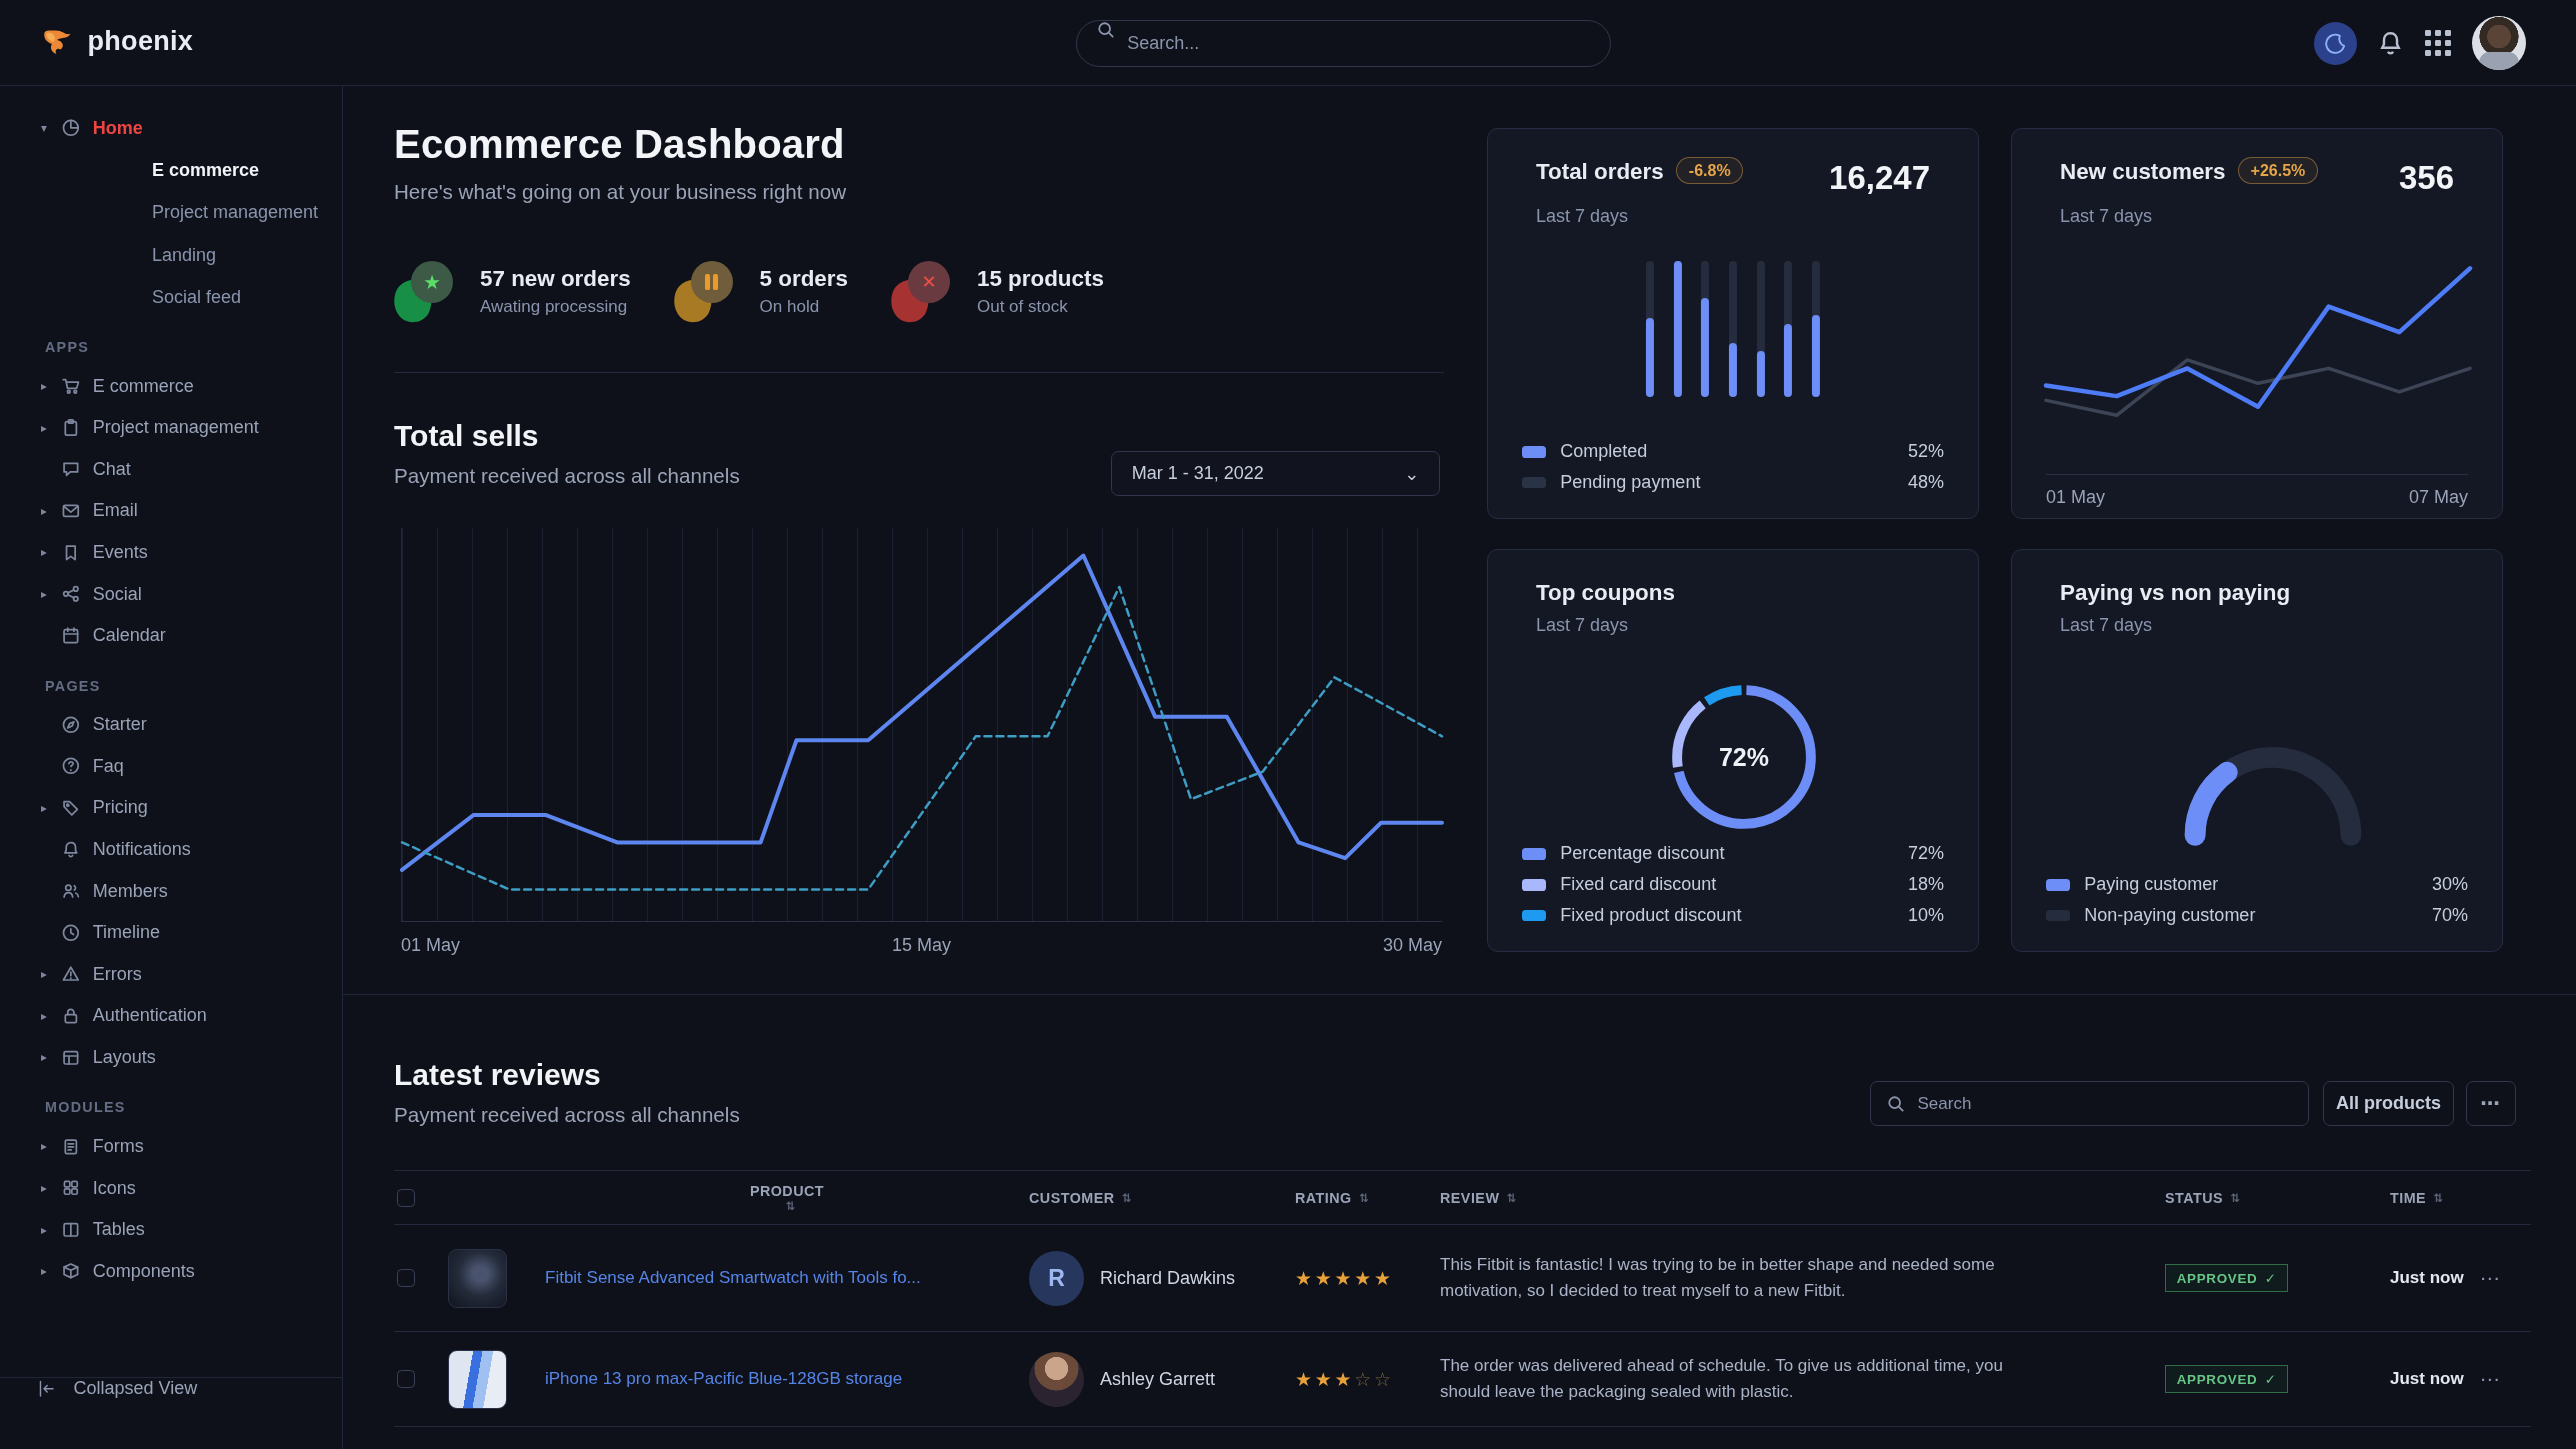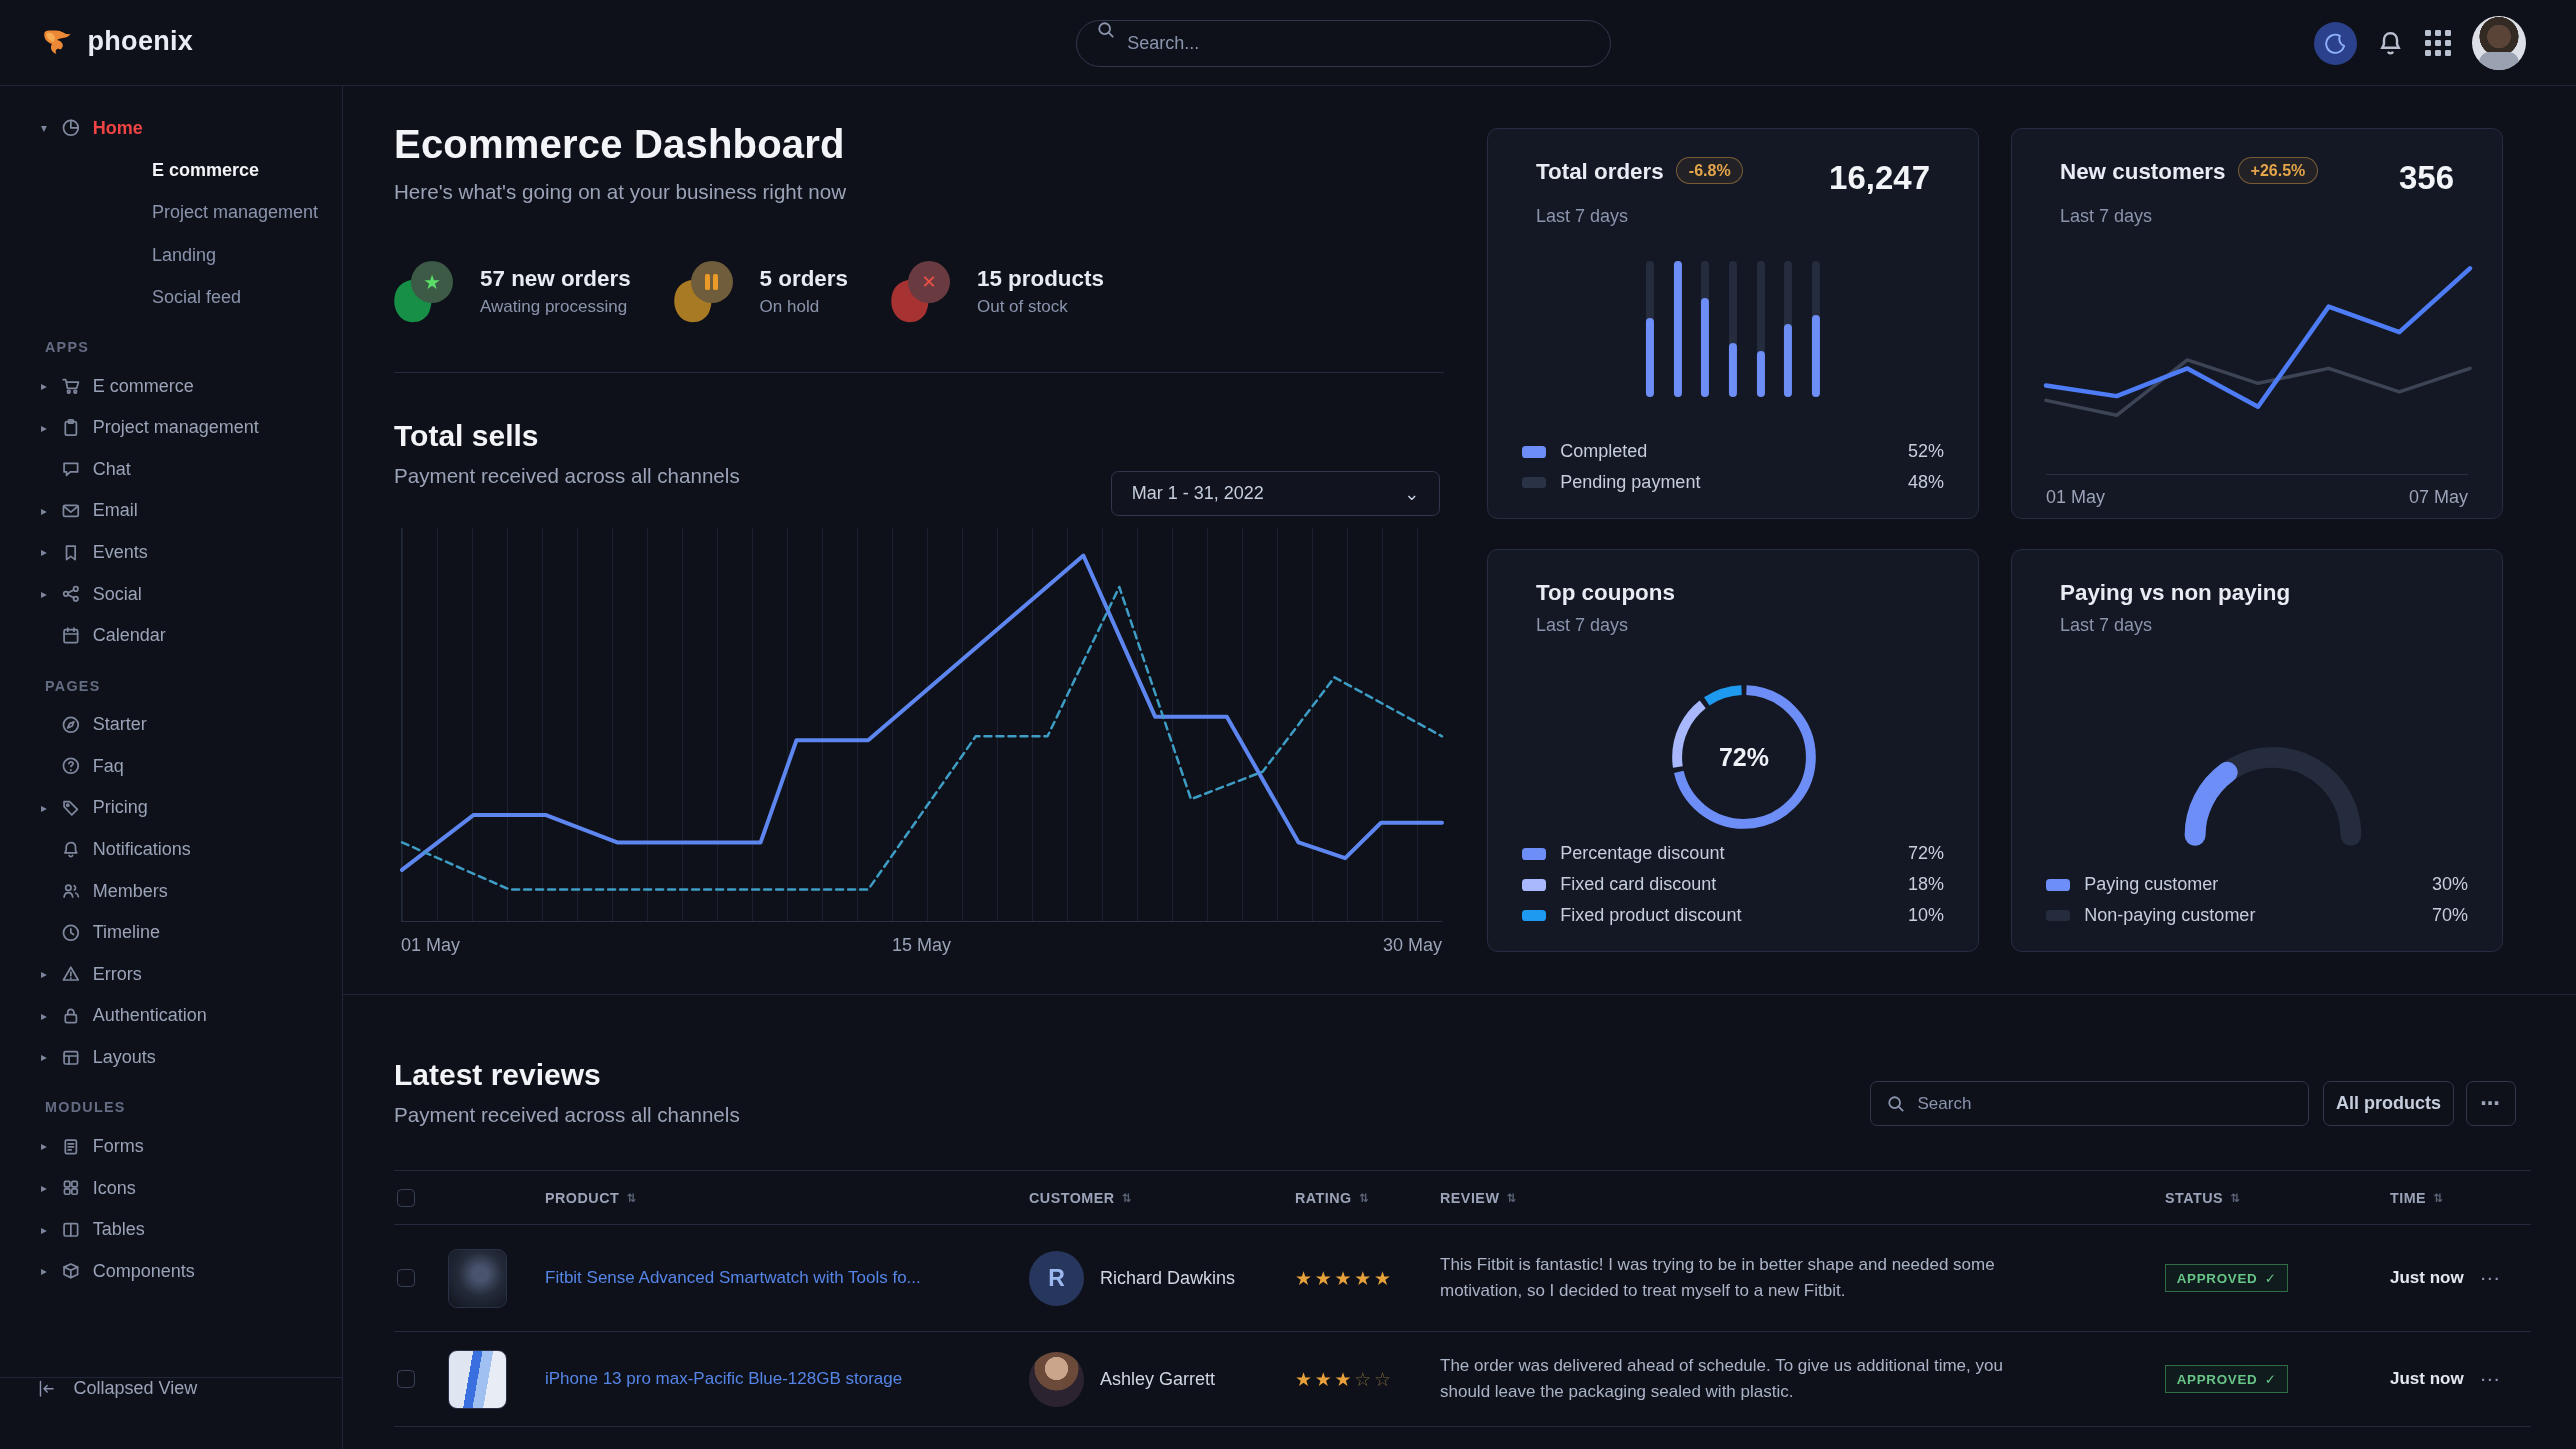--- a/index.html
+++ b/index.html
@@ -55,21 +55,21 @@
   .stat-red .swoosh { background:#a63232; } .stat-red .circ { background:#693a40; color:#ef5045; font-size:18px; font-weight:700; }
   .pausebars { display:flex; gap:3.6px; } .pausebars i { width:4.5px; height:16px; background:#ec9b28; border-radius:1.8px; }
   .stat-val { font-size:22.4px; font-weight:700; color:#e8ebf2; }
   .stat-cap { margin-top:4.5px; font-size:17px; color:#8a94ad; }
 
   .divider-1 { position:absolute; left:51px; top:286px; width:1050px; height:0.9px; background:#232a3b; }
 
   .ts-head { position:absolute; left:51px; top:333px; }
   .sec-title { font-size:30px; font-weight:700; color:#f2f4f8; }
   .sec-sub { margin-top:10.7px; font-size:20.6px; color:#9aa3b8; }
-  .date-select { position:absolute; left:768px; top:385px; width:329px; height:45px; border:0.9px solid #31374d; background:#11141f; border-radius:7.2px; display:flex; align-items:center; justify-content:space-between; padding:0 19.7px; cursor:pointer; }
+  .date-select { position:absolute; left:768px; top:365px; width:329px; height:45px; border:0.9px solid #31374d; background:#11141f; border-radius:7.2px; display:flex; align-items:center; justify-content:space-between; padding:0 19.7px; cursor:pointer; }
   .date-select span { font-size:18px; color:#c6cedd; }
   .chev { font-size:16px; color:#9aa3b8; }
 
   .plot { position:absolute; left:58px; top:442px; width:1041px; height:394px; border-left:0.9px solid #232a3b; border-bottom:0.9px solid #2a3146;
     background-image:repeating-linear-gradient(90deg,#1b2130 0 0.9px,transparent 0.9px 35px); }
   .plot svg { position:absolute; inset:0; width:100%; height:100%; overflow:visible; }
   .plot-labels { position:absolute; left:58px; top:849px; width:1041px; display:flex; justify-content:space-between; font-size:18px; color:#9aa3b8; }
 
   
   .card { position:absolute; width:492px; background:#141824; border:0.9px solid #272e44; border-radius:10.7px; padding:30px 48px; }
@@ -107,21 +107,21 @@
   .btn { position:absolute; top:995px; height:45px; border:0.9px solid #31374d; border-radius:7.2px; background:transparent; color:#c6cedd;
     font-size:18px; font-weight:600; font-family:inherit; cursor:pointer; }
   .btn-all { left:1980px; width:131px; }
   .btn-dots { left:2123px; width:50px; color:#9aa3b8; font-size:19.7px; letter-spacing:1.8px; }
 
   .table { position:absolute; left:51px; top:1084px; width:2137px; }
   .t-grid { display:grid; grid-template-columns:54px 581px 266px 145px 725px 225px 90px 52px; align-items:center; }
   .t-header { height:55px; border-top:0.9px solid #232a3b; border-bottom:0.9px solid #232a3b; }
   .th { font-size:14.3px; font-weight:700; letter-spacing:0.5px; color:#9aa3b8; display:flex; align-items:center; cursor:pointer; }
   .sort { margin-left:7.2px; font-size:11.6px; color:#5b6378; }
-  .th-product { padding-left:97px; }
+  .th-product { padding-left:97px;flex-direction:column; }
   .checkbox { width:18px; height:18px; border:1.8px solid #39415a; border-radius:4.5px; margin-left:2.7px; cursor:pointer; }
   .t-row { height:107px; border-bottom:0.9px solid #232a3b; }
   .t-row.r2 { height:95px; }
   .prod-cell { display:flex; align-items:center; gap:38px; }
   .thumb { width:59px; height:59px; border-radius:9px; border:0.9px solid #2a3147; flex:0 0 auto; }
   .thumb.watch { background:radial-gradient(circle at 55% 42%, #49536d 0 16%, #242b3a 48%, #10141e 100%); }
   .thumb.phone { background:linear-gradient(100deg,#dfe6f2 0 36%,#3a6fe0 36% 50%,#9fc0f0 50% 66%,#e8edf5 66%); }
   .prod-link { font-size:17px; color:#5585e8; cursor:pointer; white-space:nowrap; }
   .cust-cell { display:flex; align-items:center; gap:16px; }
   .avatar { width:55px; height:55px; border-radius:50%; flex:0 0 auto; display:flex; align-items:center; justify-content:center; }

